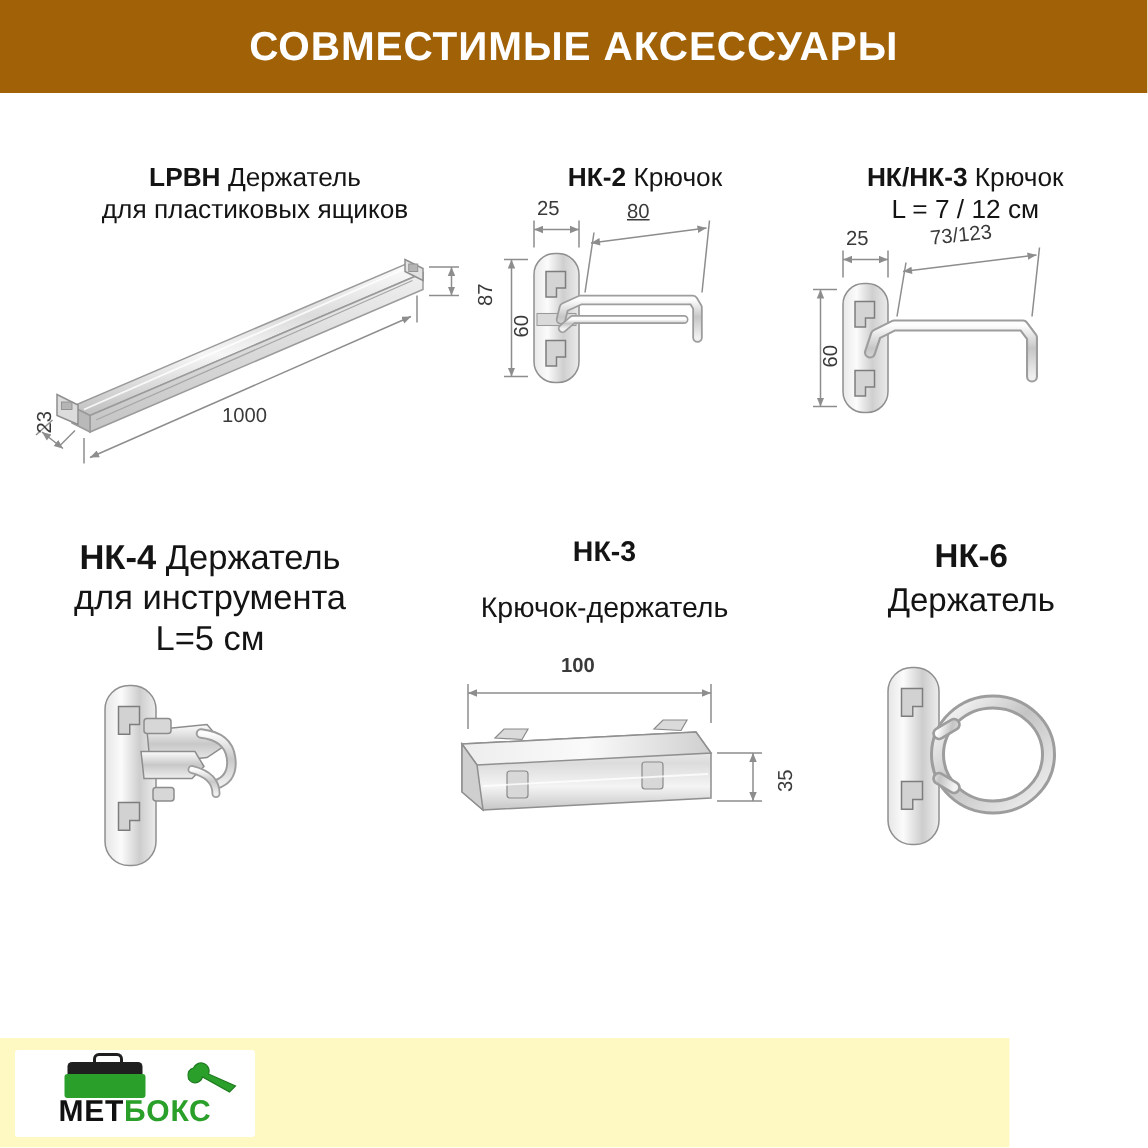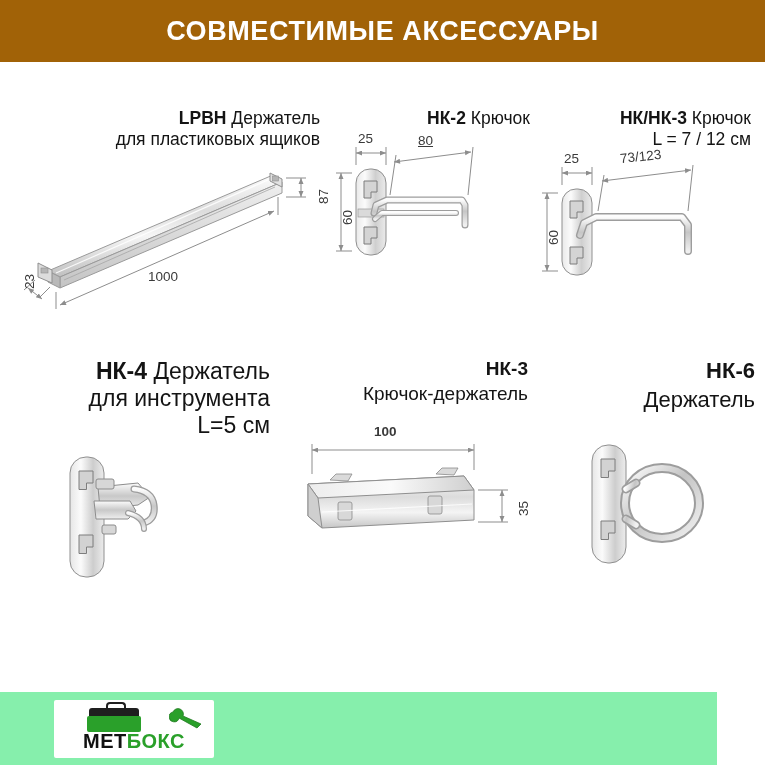--- a/index.html
+++ b/index.html
@@ -41,24 +41,23 @@
     text-align: center;
     text-transform: uppercase;
   }
 
   
   .footer {
     position: absolute;
     left: 0; bottom: 0;
     width: 673px;
     height: 73px;
-    background: #86efac;
+    background: #fef9c3;
     display: flex;
     align-items: center;
-    padding-left: 44px;
   }
   .logo-box {
     margin-left: 10px;
     width: 160px;
     height: 58px;
     background: #ffffff;
     border-radius: 2px;
     position: relative;
     display: flex;
     align-items: center;
@@ -127,21 +126,21 @@
     position: absolute;
     left: 0;
     top: 62px;
     width: 765px;
     height: 630px;
   }
   .cell {
     position: absolute;
   }
   .caption {
-    text-align: right;
+    text-align: center;
     line-height: 1.18;
     font-size: 17.5px;
     color: #141414;
   }
   .caption .code {
     font-weight: bold;
   }
   .caption .line2, .caption .line3 {
     display: block;
   }
@@ -382,21 +381,21 @@
             <rect x="86" y="40" width="18" height="10" rx="2" fill="#d7d7d7" stroke="#8c8c8c" stroke-width="1"></rect>
             <rect x="92" y="86" width="14" height="9" rx="2" fill="#d7d7d7" stroke="#8c8c8c" stroke-width="1"></rect>
           </g>
         </svg>
       </div>
     </div>
 
     <div class="cell" style="left:278px; top:296px; width:250px;">
       <div class="caption" style="font-size:19px;">
         <span class="code">НК-3</span>
-        <span class="line2" style="margin-top:3px;">Крючок-держатель</span>
+        <span class="line2" style="margin-top:15px;">Крючок-держатель</span>
       </div>
 
       <div class="art" style="height:190px; margin-top:22px;">
         <svg width="250" height="170" viewBox="0 0 250 170">
           <defs>
             <linearGradient id="gBody5" x1="0" y1="0" x2="0" y2="1">
               <stop offset="0%" stop-color="#fdfdfd"></stop>
               <stop offset="40%" stop-color="#dcdcdc"></stop>
               <stop offset="70%" stop-color="#f4f4f4"></stop>
               <stop offset="100%" stop-color="#c6c6c6"></stop>

